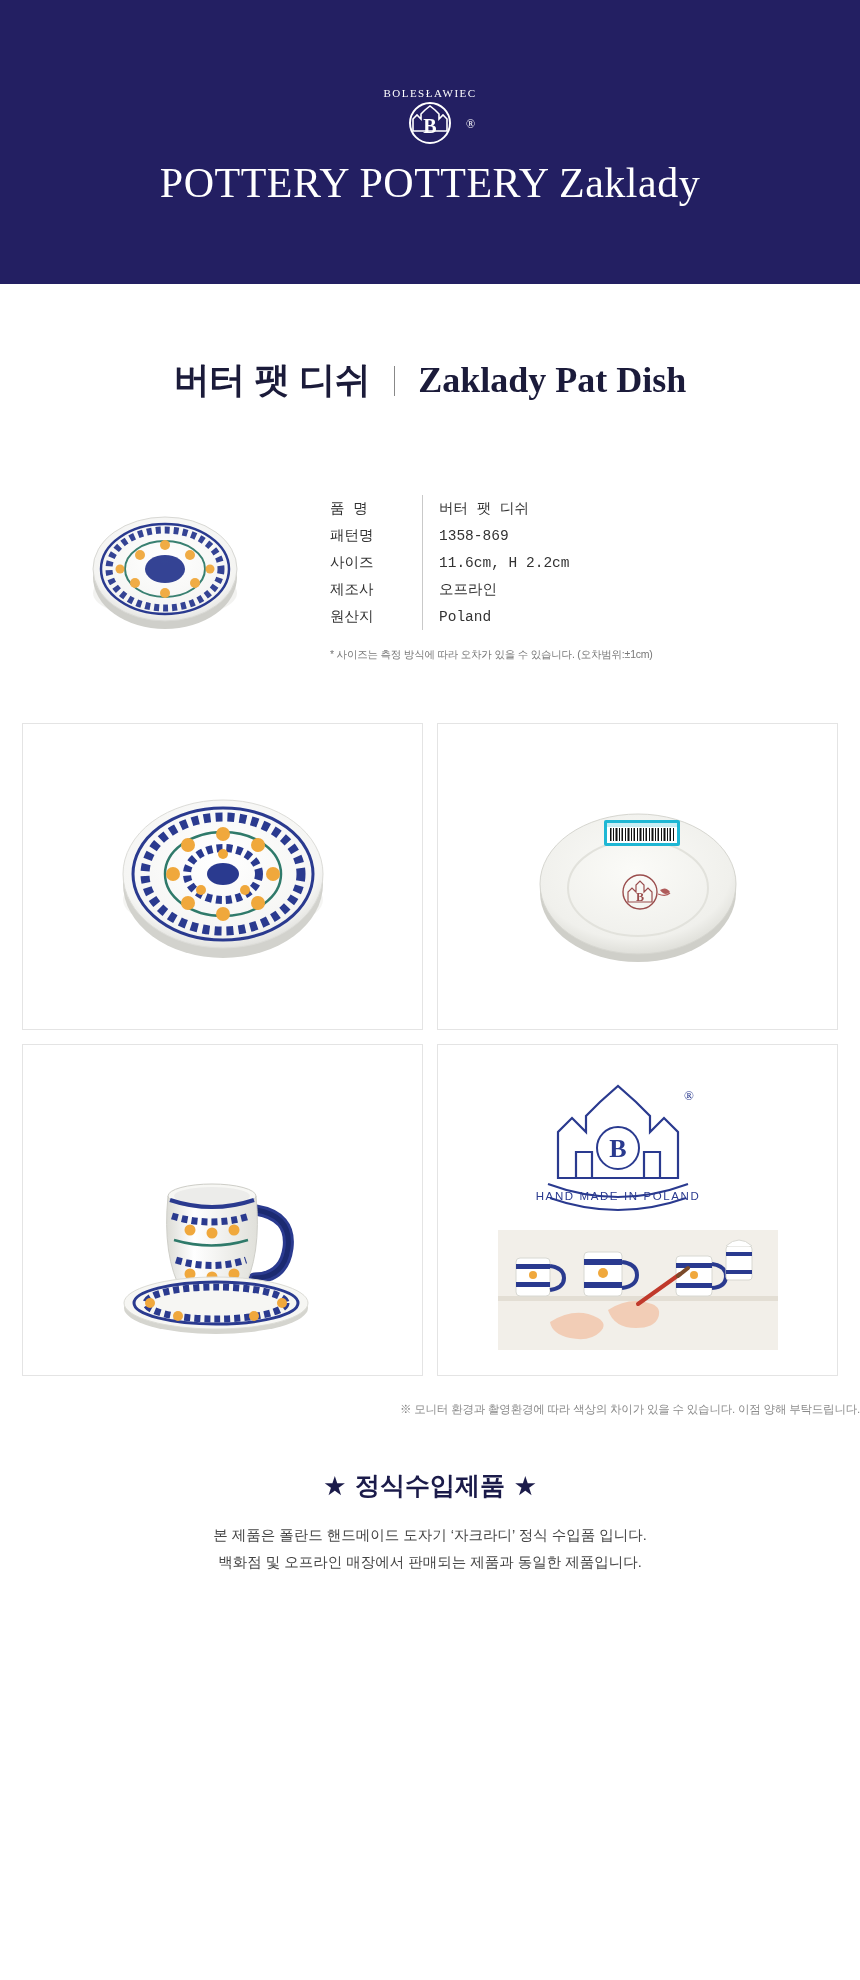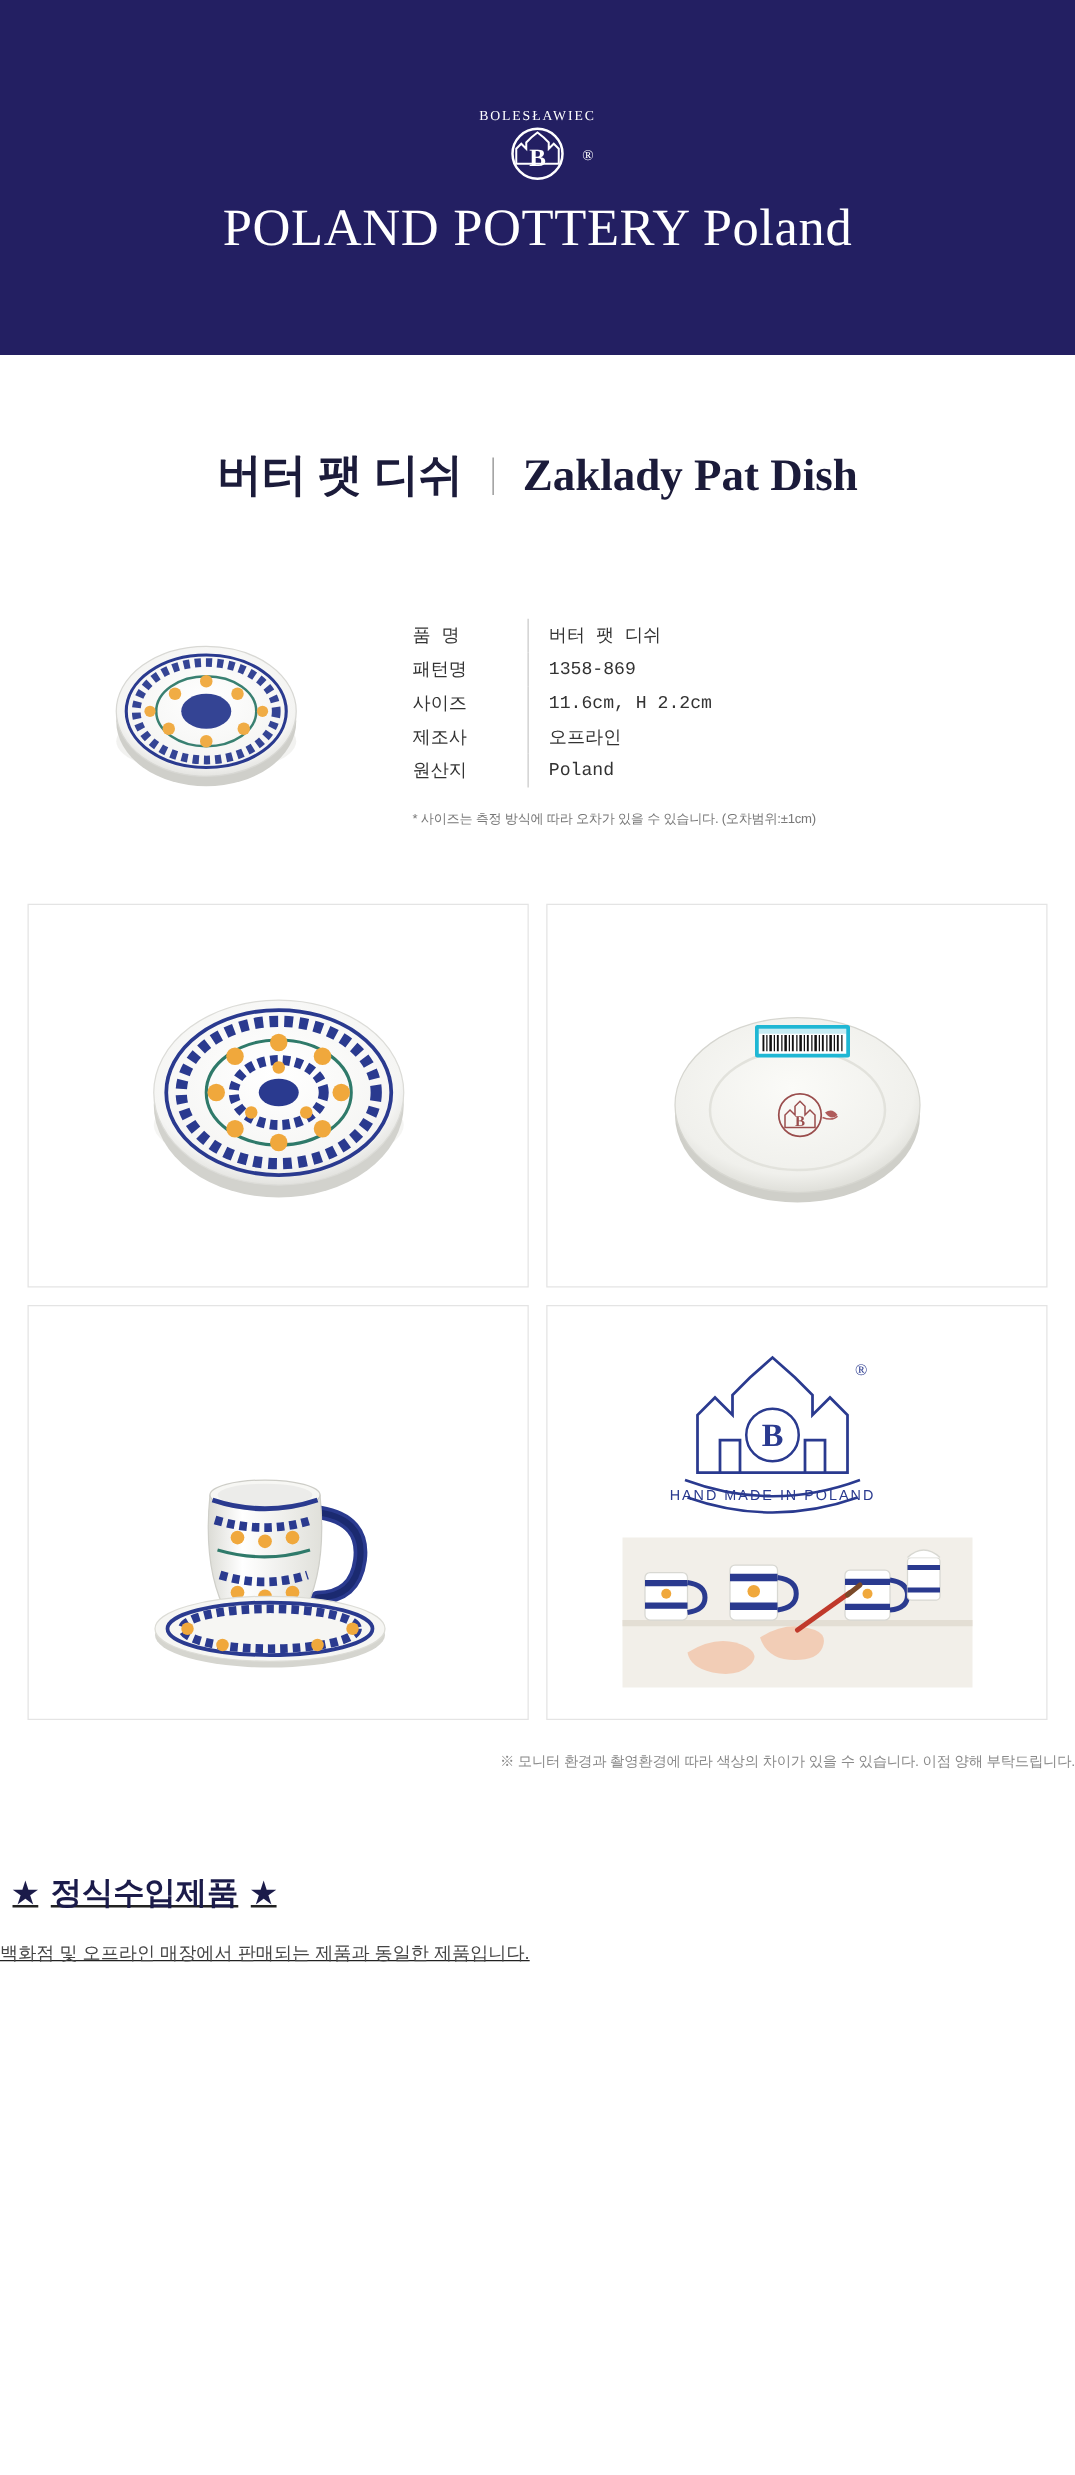--- a/index.html
+++ b/index.html
@@ -187,24 +187,23 @@
   .color-note {
     text-align: right;
     font-size: 11.5px;
     color: #8a8a8a;
     margin-top: 26px;
     letter-spacing: -0.2px;
   }
 
   
   .footer {
-    margin-top: 80px;
-    text-align: left;
+    margin-top: 52px;
+    text-align: center;
     padding-bottom: 60px;
-    text-decoration: underline;
   }
   .footer-title {
     font-size: 25px;
     color: #1b1b4a;
     font-weight: bold;
     letter-spacing: 0px;
   }
   .footer-title .star {
     color: #1b1b4a;
     font-size: 23px;
@@ -230,21 +229,21 @@
       <div class="arc-text">BOLESŁAWIEC</div>
       <div class="mark">
         <svg width="54" height="44" viewBox="0 0 54 44">
           <circle cx="27" cy="22" r="20" fill="none" stroke="#ffffff" stroke-width="2"></circle>
           <path d="M10 30 L10 18 L14 14 L18 18 L18 13 L22 9 L27 5 L32 9 L36 13 L36 18 L40 14 L44 18 L44 30 Z" fill="none" stroke="#ffffff" stroke-width="1.6"></path>
           <text x="27" y="32" font-family="Liberation Serif, serif" font-size="20" fill="#ffffff" text-anchor="middle" font-weight="bold">B</text>
         </svg>
       </div>
       <div class="reg">®</div>
     </div>
-    <h1 class="brand-title">POLAND POTTERY Poland</h1>
+    <h1 class="brand-title">POTTERY POTTERY Zaklady</h1>
   </div>
 
   <div class="product-title-wrap">
     <div class="product-title">
       <span class="kr">버터 팻 디쉬</span>
       <span class="divider"></span>
       <span class="en">Zaklady Pat Dish</span>
     </div>
   </div>
 
@@ -501,17 +500,18 @@
     </div>
   </div>
 
   <div class="color-note">※ 모니터 환경과 촬영환경에 따라 색상의 차이가 있을 수 있습니다. 이점 양해 부탁드립니다.</div>
 
   <div class="footer">
     <div class="footer-title">
       <span class="star">★</span><span>정식수입제품</span><span class="star">★</span>
     </div>
     <div class="footer-lines">
+      <div>본 제품은 폴란드 핸드메이드 도자기 ‘자크라디’ 정식 수입품 입니다.</div>
       <div>백화점 및 오프라인 매장에서 판매되는 제품과 동일한 제품입니다.</div>
     </div>
   </div>
 
 </div>
 
 </body></html>

